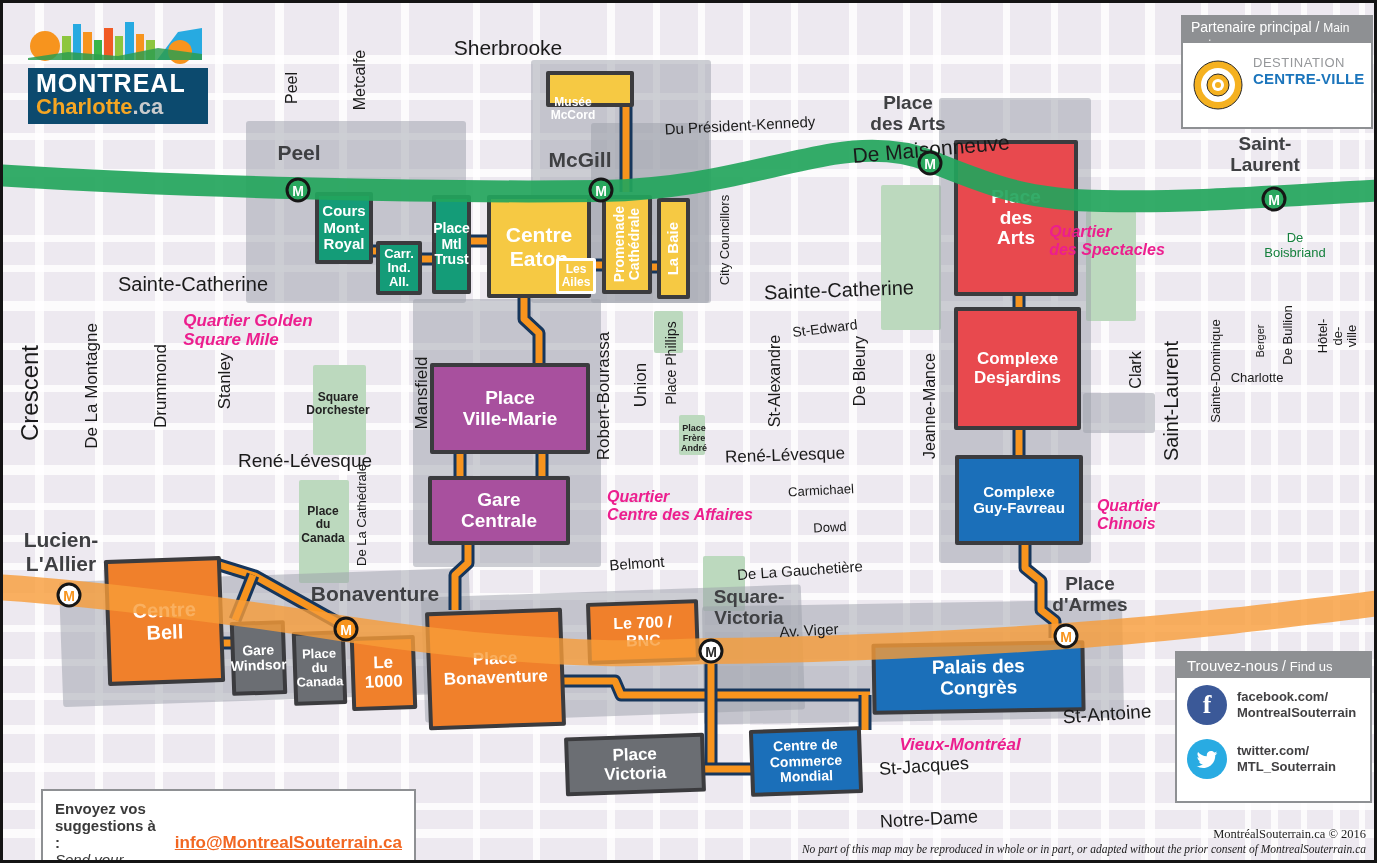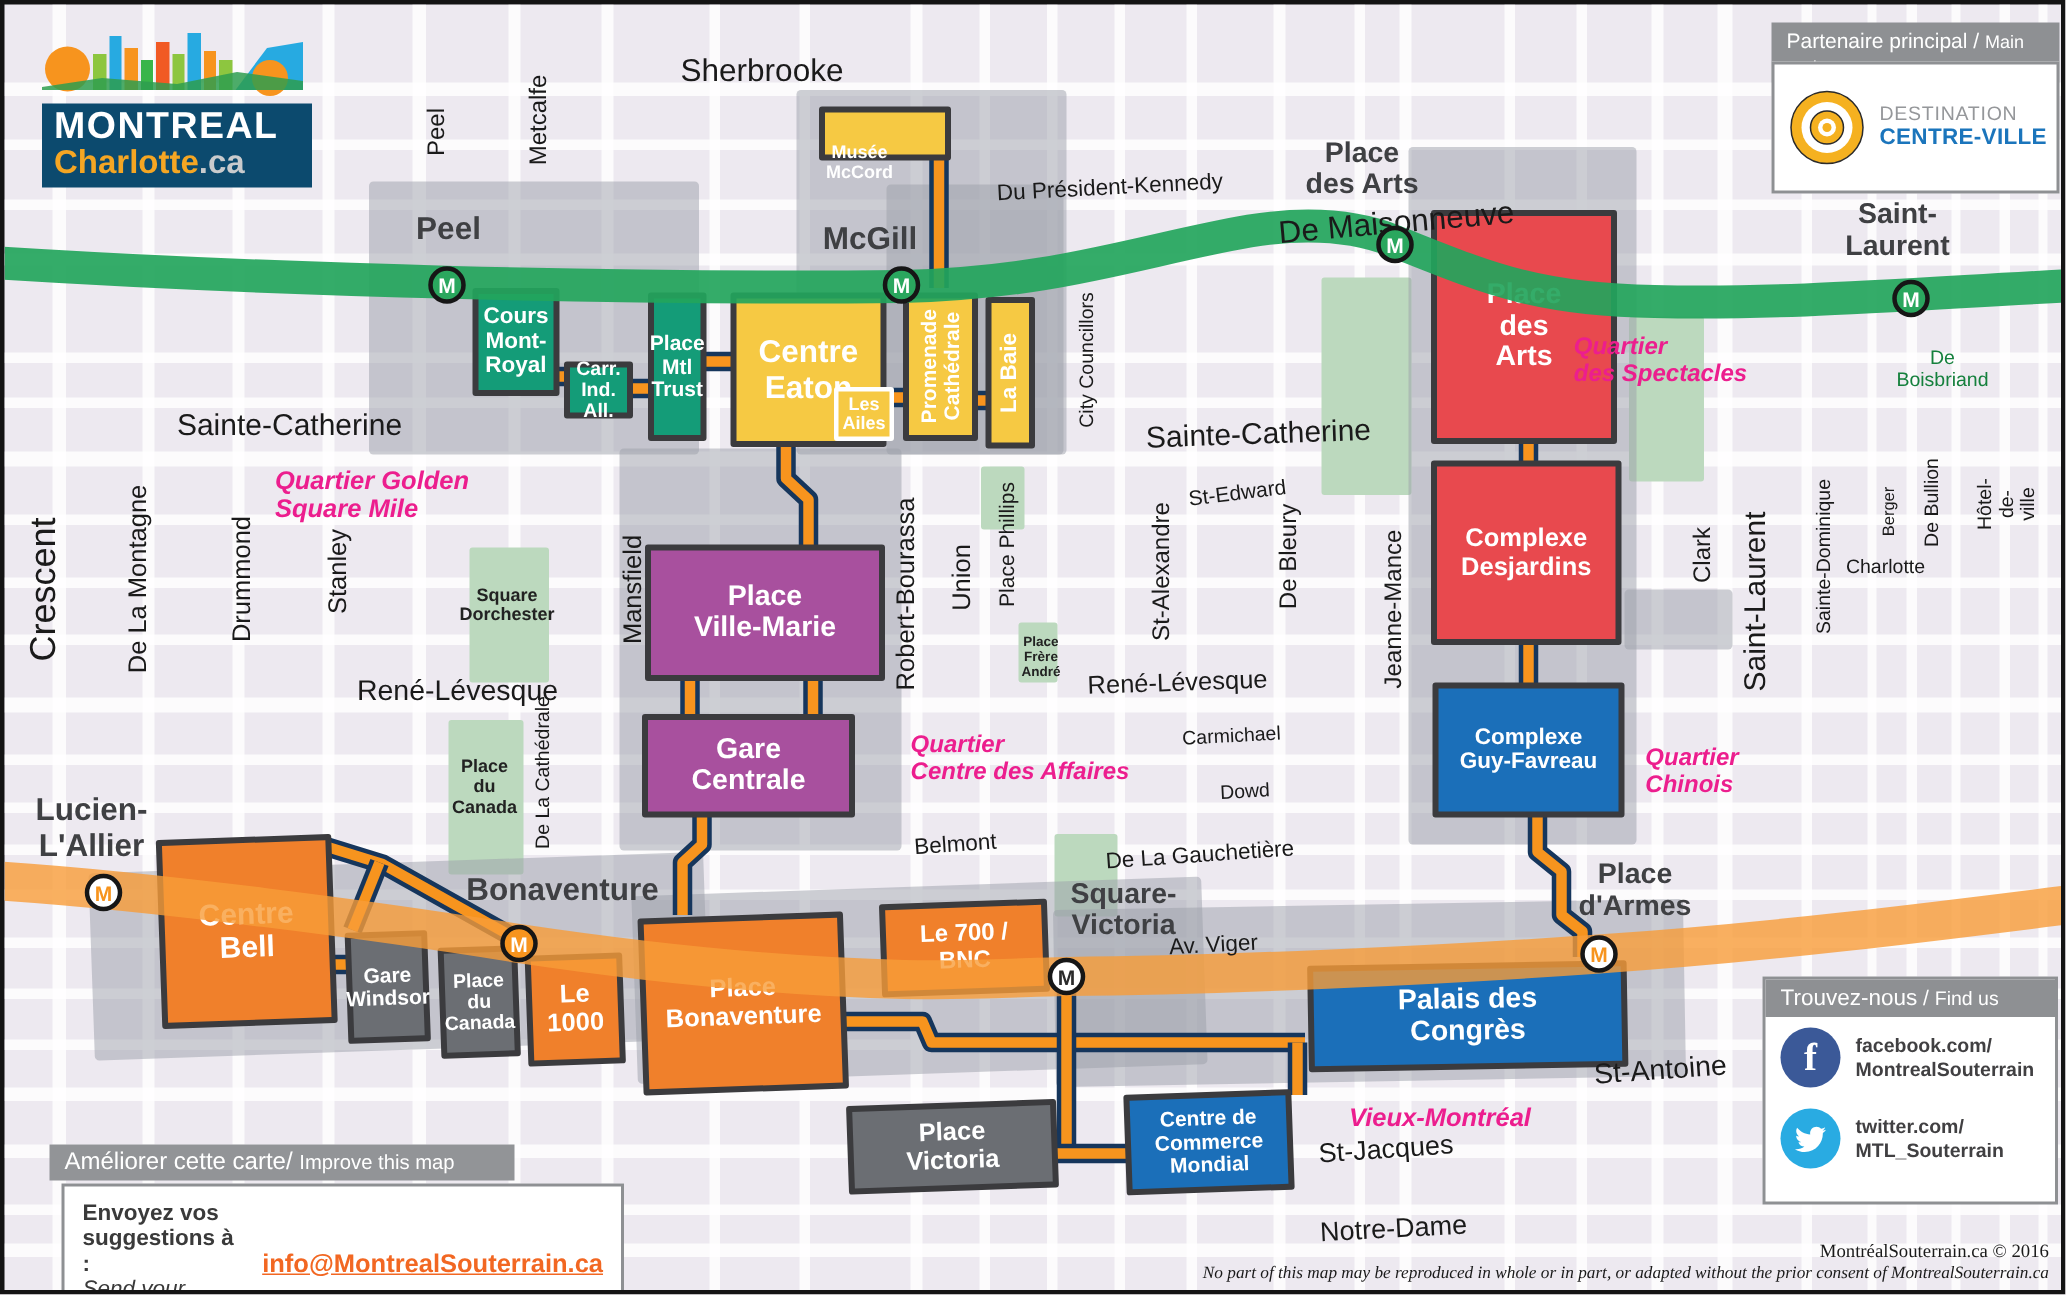--- a/index.html
+++ b/index.html
@@ -23,21 +23,21 @@
   
   .logo{position:absolute;left:25px;top:15px;width:180px}
   .logo-bar{background:#0c4a6e;color:#fff;padding:3px 8px 6px;line-height:1.0}
   .logo-l1{font-size:25px;font-weight:bold;letter-spacing:1px;color:#fff}
   .logo-l2{font-size:22px;font-weight:bold;color:#F5A623}
   .logo-l3{font-size:22px;font-weight:bold;color:#C9CBCD}
   .panel{position:absolute;background:#fff;border:2px solid #8E9093;box-sizing:border-box}
   .panel-hd{background:#8E9093;color:#fff;padding:4px 10px;font-size:14px}
   .partner{left:1178px;top:12px;width:192px}
   .partner-hd{position:absolute;left:1178px;top:12px;width:192px;box-sizing:border-box}
-  .partner-body{display:flex;align-items:center;gap:6px;padding:12px 6px}
+  .partner-body{display:flex;align-items:flex-start;gap:6px;padding:12px 6px}
   .dcv-t1{color:#95979A;font-size:13px;letter-spacing:.5px}
   .dcv-t2{color:#1B75BC;font-size:15px;font-weight:bold;letter-spacing:.2px}
   .improve-hd{position:absolute;left:30px;top:760px;width:310px;background:#929497;color:#fff;
       padding:3px 10px;box-sizing:border-box}
   .improve-bd{position:absolute;left:38px;top:786px;width:375px;background:#fff;border:2px solid #8E9093;
       box-sizing:border-box;display:flex;align-items:center;gap:14px;padding:9px 12px}
   .imp-fr{font-weight:bold;font-size:15px;color:#3a3a3a}
   .imp-en{font-style:italic;font-size:15px;color:#3a3a3a}
   .imp-link{color:#F26722;font-weight:bold;font-size:17px;text-decoration:underline}
   .findus{left:1172px;top:648px;width:197px;height:152px}
@@ -164,21 +164,21 @@
     </svg>
   <div id="buildings-layer">
       <div class="bld" style="left: 543px; top: 68px; width: 88px; height: 36px; background: rgb(246, 201, 67); font-size: 12px; transform: rotate(0deg);">
         <span class="tx"></span>
       </div>
       <div class="bld" style="left: 312px; top: 189px; width: 58px; height: 72px; background: rgb(20, 156, 120); font-size: 15px; transform: rotate(0deg);">
         <span class="tx">Cours
 Mont-
 Royal</span>
       </div>
-      <div class="bld" style="left: 373px; top: 238px; width: 46px; height: 38px; background: rgb(20, 156, 120); font-size: 13px; transform: rotate(0deg);">
+      <div class="bld" style="left: 373px; top: 238px; width: 46px; height: 54px; background: rgb(20, 156, 120); font-size: 13px; transform: rotate(0deg);">
         <span class="tx">Carr.
 Ind.
 All.</span>
       </div>
       <div class="bld" style="left: 429px; top: 192px; width: 39px; height: 99px; background: rgb(20, 156, 120); font-size: 14px; transform: rotate(0deg);">
         <span class="tx">Place
 Mtl
 Trust</span>
       </div>
       <div class="bld" style="left: 484px; top: 192px; width: 104px; height: 103px; background: rgb(246, 201, 67); font-size: 21px; transform: rotate(0deg);">
@@ -378,24 +378,20 @@
         <circle cx="29" cy="30" r="6" fill="#fff"></circle>
         <circle cx="29" cy="30" r="3" fill="#F5B120"></circle>
       </svg>
       <div>
         <div class="dcv-t1">DESTINATION</div>
         <div class="dcv-t2">CENTRE-VILLE</div>
       </div>
     </div>
   </div>
 
-  <div class="improve-hd">
-    <span style="font-size:16px">Améliorer cette carte/</span>
-    <span style="font-size:13.5px">Improve this map</span>
-  </div>
   <div class="improve-bd">
     <div>
       <div class="imp-fr">Envoyez vos suggestions à :</div>
       <div class="imp-en">Send your comments at:</div>
     </div>
     <a href="#" class="imp-link">info@MontrealSouterrain.ca</a>
   </div>
 
   <div class="panel findus">
     <div class="panel-hd">

